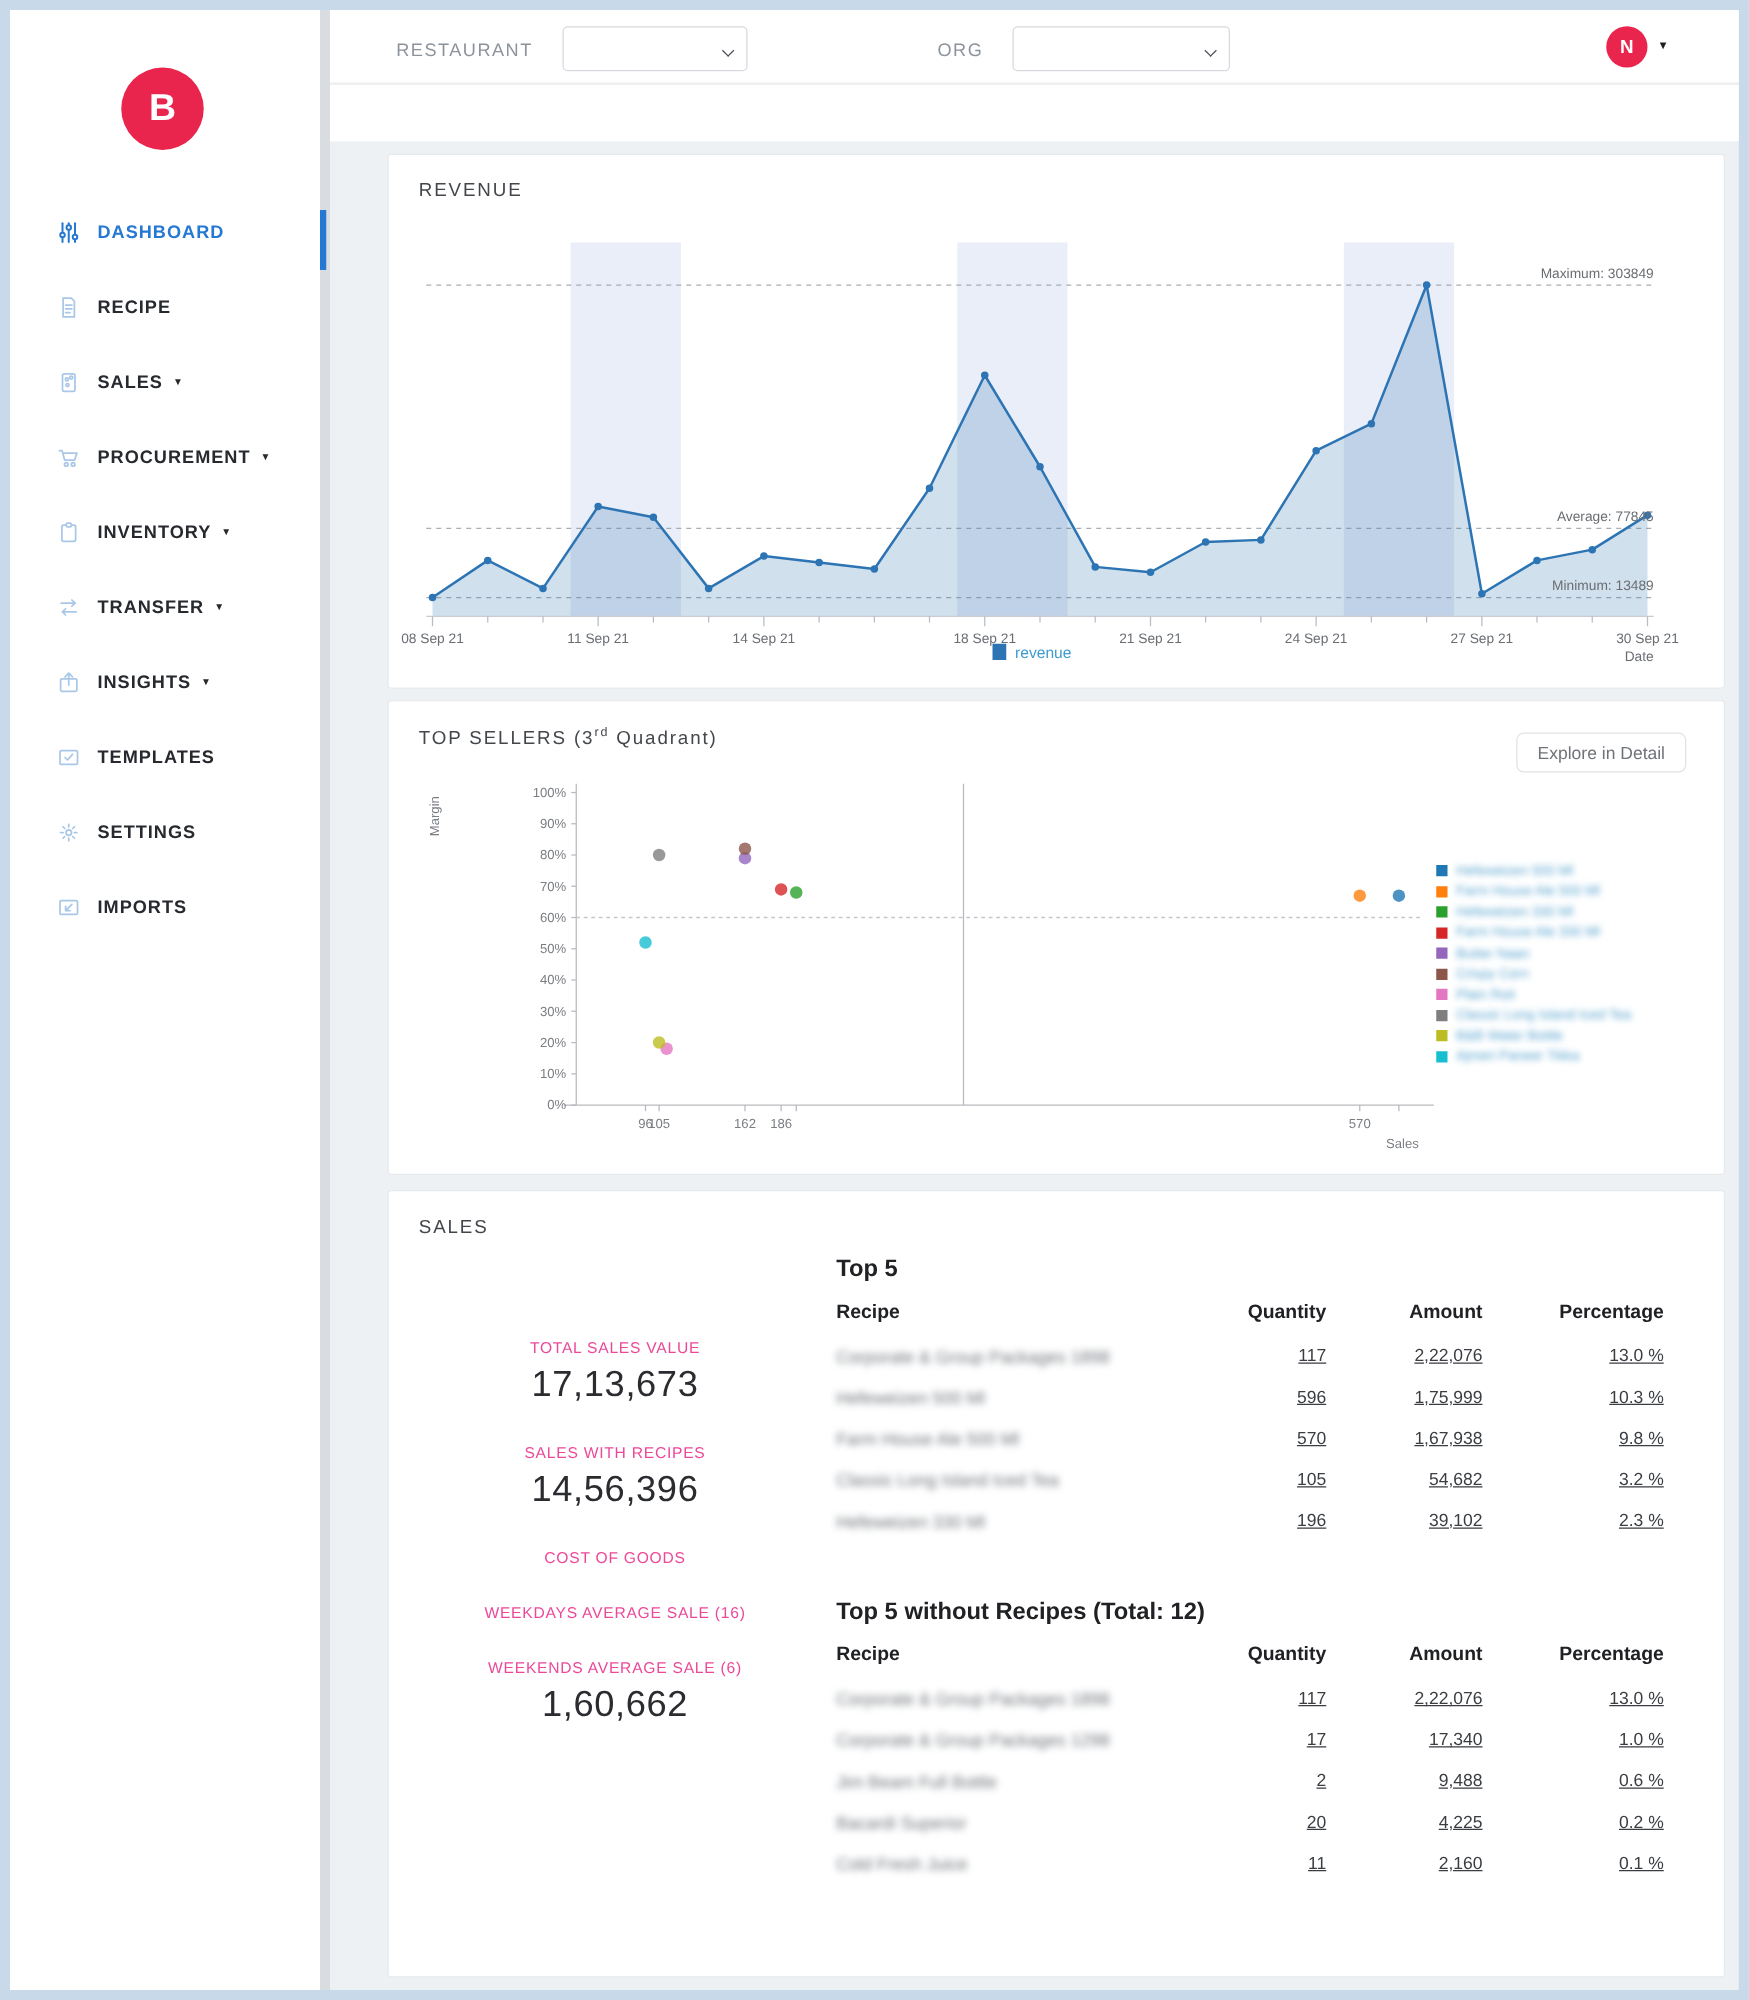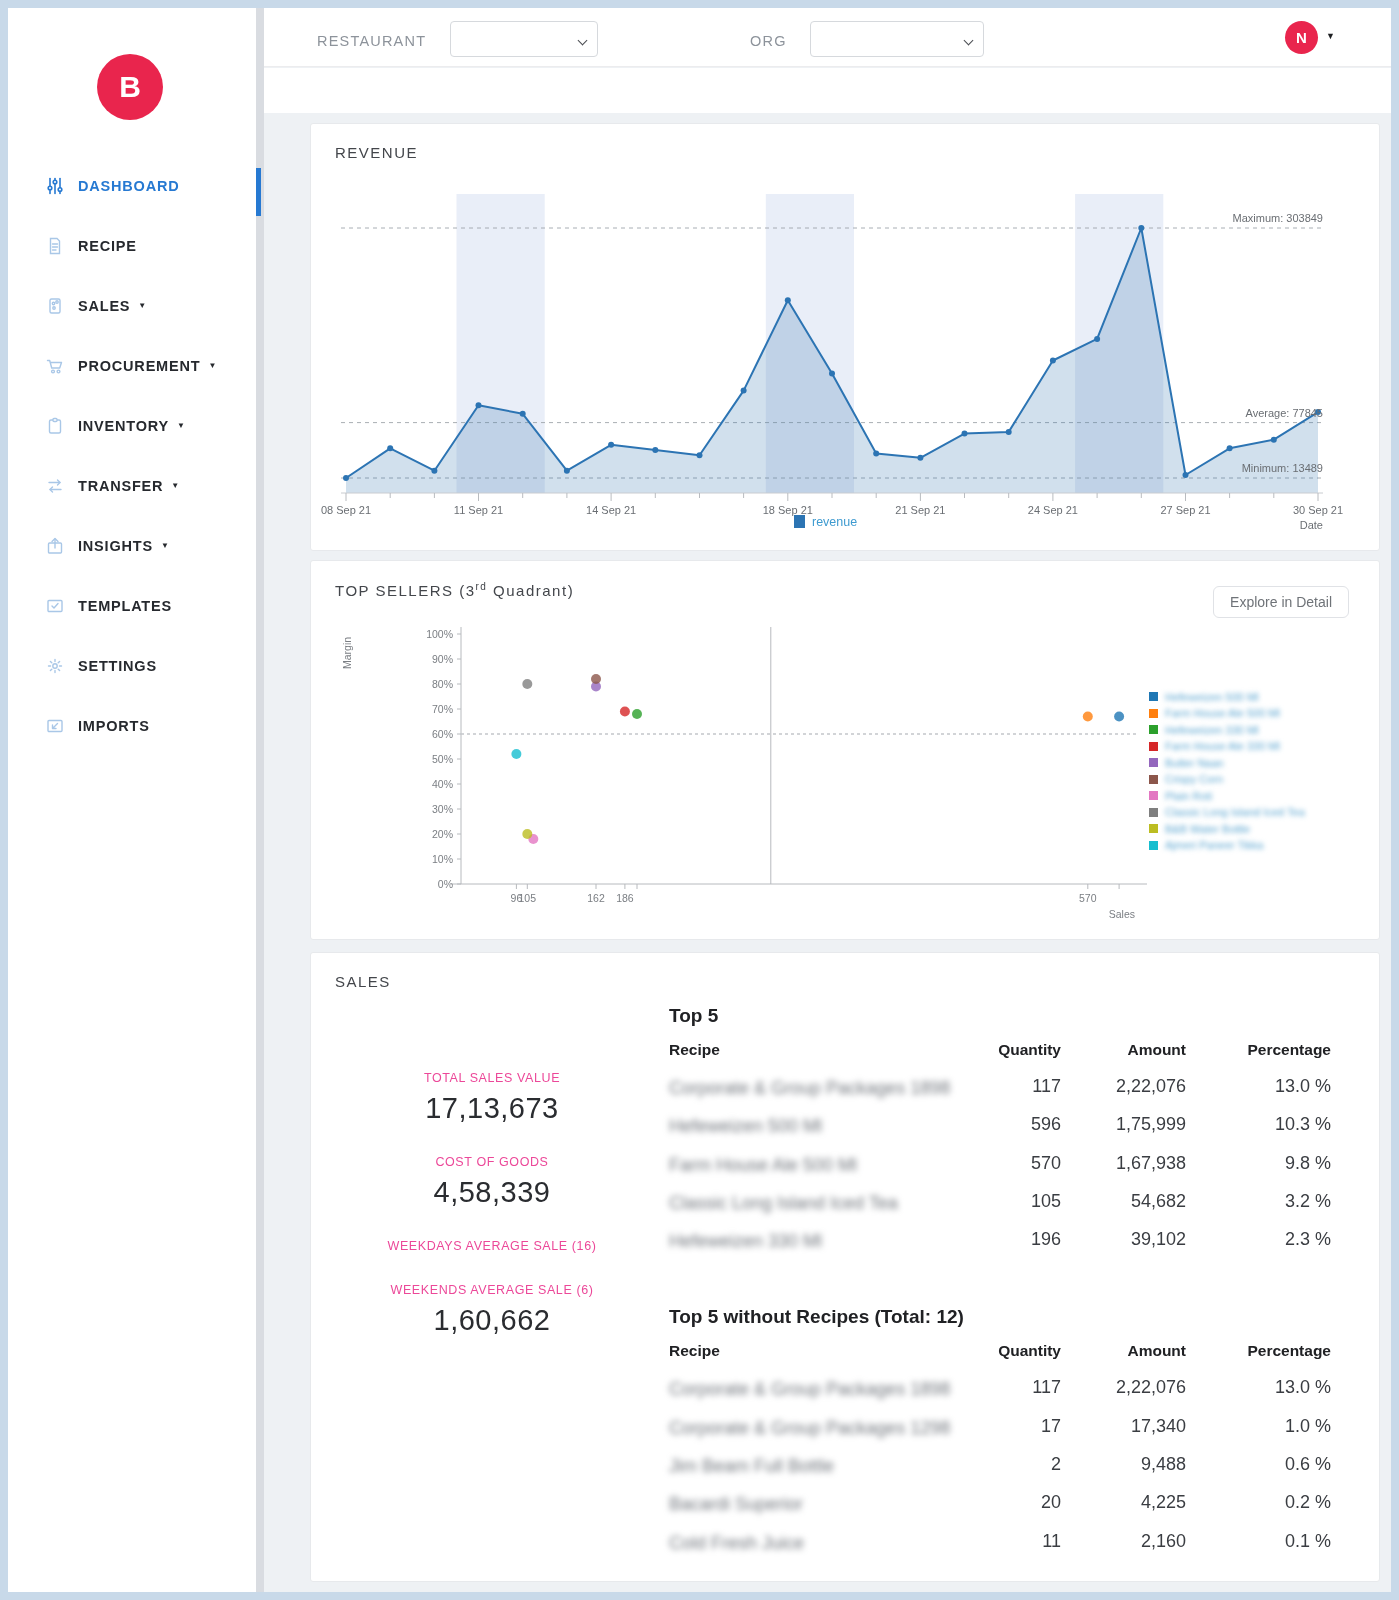--- a/index.html
+++ b/index.html
@@ -63,21 +63,21 @@
   .stat { margin-bottom:30px; }
   .stat-label { font-size:12.5px; letter-spacing:0.6px; color:#ec4899; }
   .stat-value { margin-top:7px; font-size:29px; letter-spacing:0.5px; color:#2a2c30; }
 
   .sales-tables { position:absolute; left:358px; top:52px; width:662px; }
   .tbl-heading { font-size:19px; font-weight:bold; color:#202124; margin:0 0 14px 0; }
   .tbl-block + .tbl-block { margin-top:46px; }
   table.data { width:100%; border-collapse:collapse; }
   table.data th { font-size:15.5px; font-weight:bold; color:#202124; text-align:right; padding:0 0 10px 0; }
   table.data th:first-child { text-align:left; }
-  table.data td { font-size:18px; color:#3a3d42; text-align:right; padding:7px 0; vertical-align:top; }
+  table.data td { font-size:14px; color:#3a3d42; text-align:right; padding:7px 0; vertical-align:top;text-decoration:underline; }
   table.data td:first-child { text-align:left; }
   .col-recipe { width:302px; } .col-qty { width:90px; } .col-amt { width:125px; } .col-pct { width:145px; }
   .blur-name { filter:blur(3px); color:#70757c; line-height:1.35; display:inline-block; max-width:290px; }
 </style>
 </head>
 <body>
 
 <div class="sidebar">
   <div class="logo-circle">
     <span>B</span>
@@ -387,22 +387,25 @@
   </div>
 
   <div class="card" id="card-sales">
     <div class="card-title">SALES</div>
     <div class="stats" id="sales-stats">
         <div class="stat">
           <div class="stat-label">TOTAL SALES VALUE</div>
           <div class="stat-value">17,13,673</div>
         </div>
         <div class="stat">
+          <div class="stat-label">SALES WITH RECIPES</div>
+          <div class="stat-value">14,56,396</div>
+        </div>
+        <div class="stat">
           <div class="stat-label">COST OF GOODS</div>
-          <div class="stat-value">4,58,339</div>
         </div>
         <div class="stat">
           <div class="stat-label">WEEKDAYS AVERAGE SALE (16)</div>
         </div>
         <div class="stat">
           <div class="stat-label">WEEKENDS AVERAGE SALE (6)</div>
           <div class="stat-value">1,60,662</div>
         </div>
       </div>
     <div class="sales-tables" id="sales-tables">

